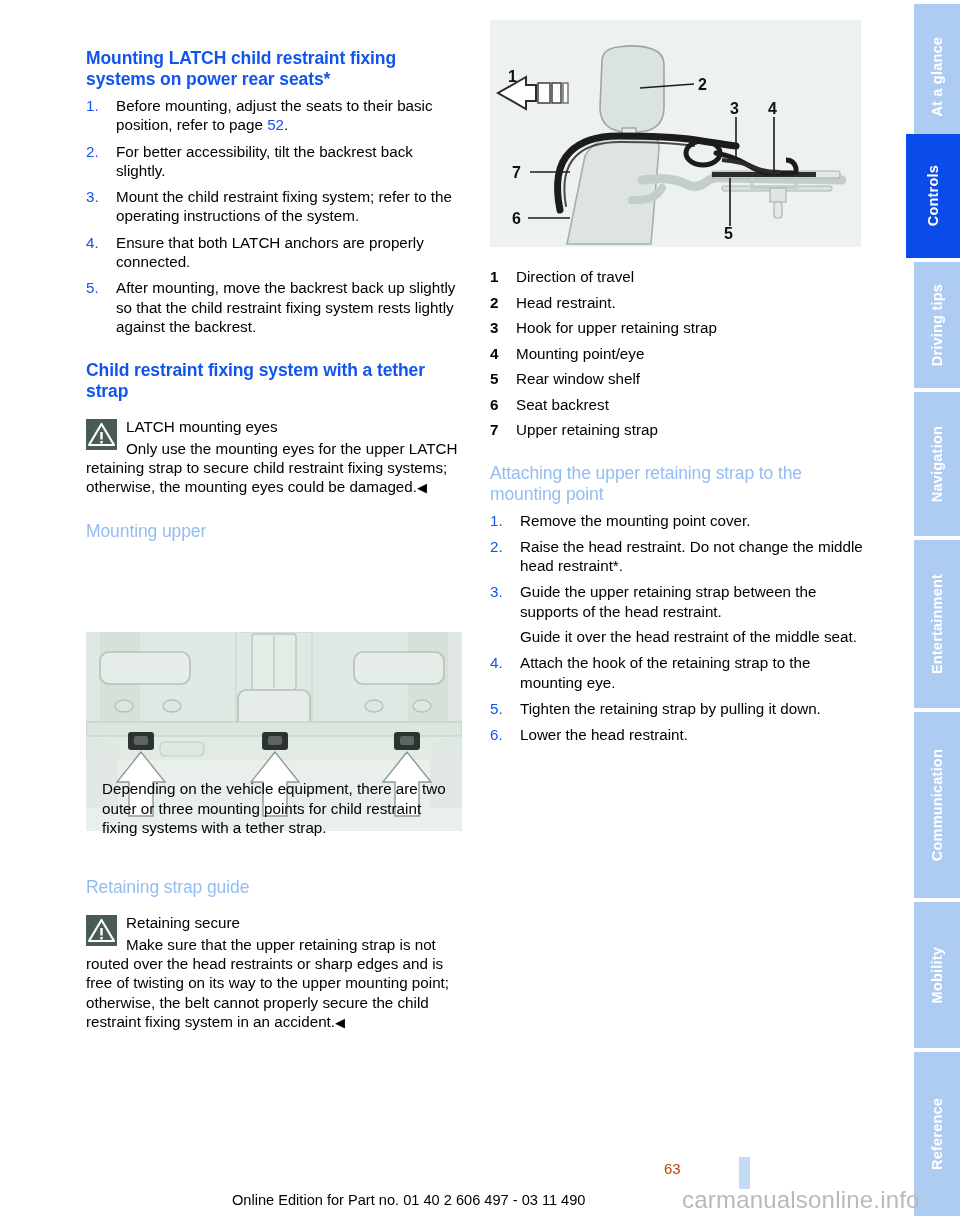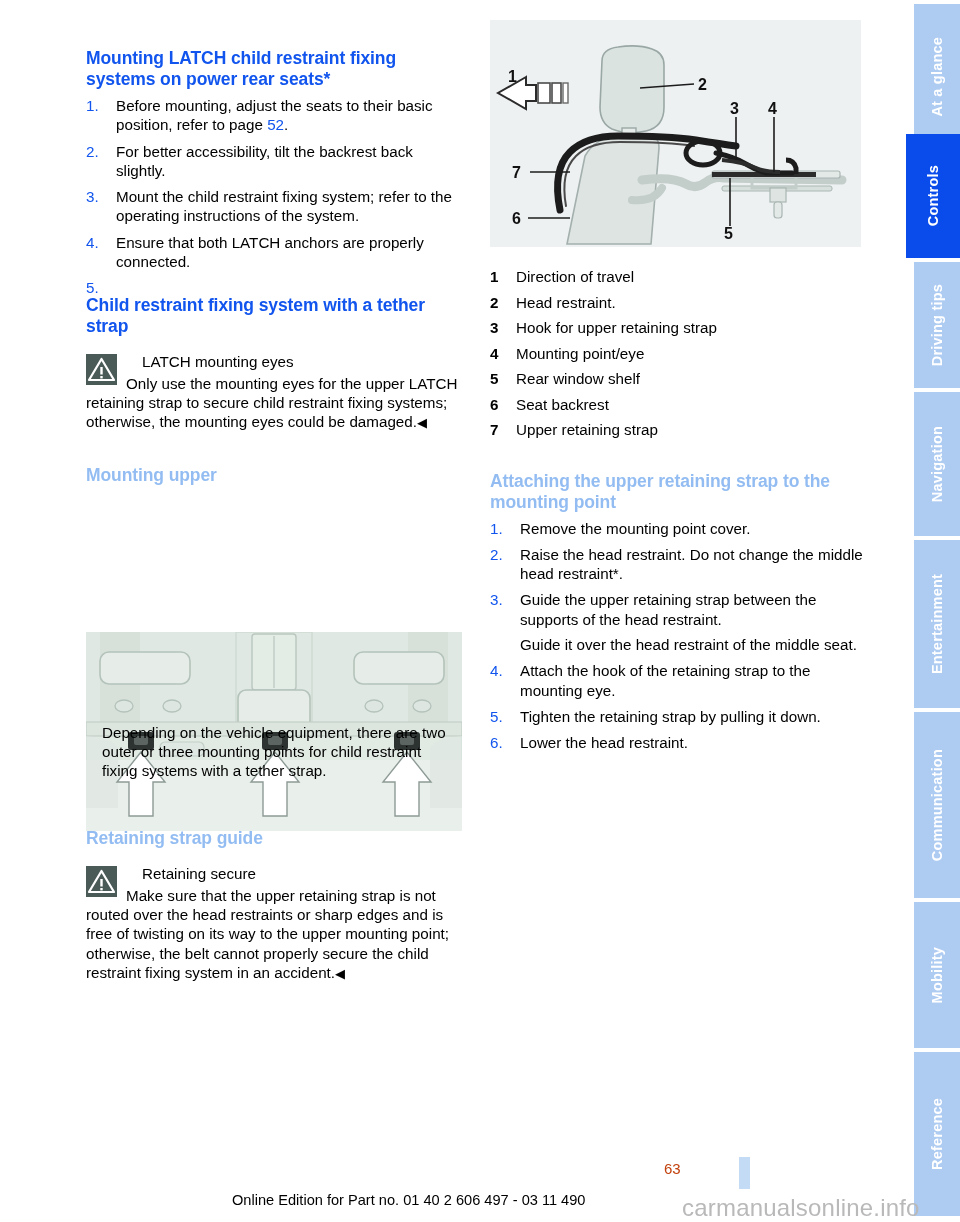--- a/index.html
+++ b/index.html
@@ -34,23 +34,23 @@
     font-size: 17.5px;
     line-height: 21px;
     font-weight: bold;
     color: #1155ee;
     margin: 0 0 6px 0;
     letter-spacing: -0.1px;
   }
   h2.head-light {
     font-size: 17.5px;
     line-height: 21px;
-    font-weight: bold;
+    font-weight: normal;
     color: #93bdf2;
-    margin: 8px 0 6px 0;
+    margin: 0 0 6px 0;
     letter-spacing: -0.1px;
   }
   .gap-lg { height: 24px; }
   .gap-md { height: 17px; }
   .gap-sm { height: 9px; }
 
   
   ol.proc {
     list-style: none;
     margin: 0; padding: 0;
@@ -101,21 +101,21 @@
     width: 31px; height: 31px;
     background: #4a5a57;
   }
   .note .tri svg { display: block; }
   .note p {
     margin: 0;
     font-size: 15.2px;
     line-height: 19.3px;
   }
   .note .note-title {
-    padding-left: 56px;
+    padding-left: 40px;
     margin-bottom: 2px;
   }
   .note .note-body {
     text-indent: 40px;
   }
   .note .endmark { font-size: 13px; }
 
   
   p.body {
     margin: 16px;
@@ -189,21 +189,20 @@
     color: #000;
     white-space: nowrap;
   }
   #watermark {
     position: absolute;
     left: 682px; top: 1186px;
     font-size: 24px;
     color: #b9b9b9;
     white-space: nowrap;
     letter-spacing: 0.2px;
-    margin-top: 8px;
   }
 </style>
 </head>
 <body>
 
 <div id="page">
 
   <div class="figure" id="fig-seat">
     <svg width="371" height="227" viewBox="0 0 371 227">
       <rect x="0" y="0" width="371" height="227" fill="#eef1f2"></rect>
@@ -330,20 +329,21 @@
       <li>
         <span class="num">3.</span>
         <span>Mount the child restraint fixing system; refer to the operating instructions of the system.</span>
       </li>
       <li>
         <span class="num">4.</span>
         <span>Ensure that both LATCH anchors are properly connected.</span>
       </li>
       <li>
         <span class="num">5.</span>
+        <span>After mounting, move the backrest back up slightly so that the child restraint fixing system rests lightly against the backrest.</span>
       </li>
     </ol>
 
     <div class="gap-md"></div>
 
     <h2 class="head-strong">Child restraint fixing system with a tether strap</h2>
 
     <div class="gap-sm"></div>
 
     <div class="note">

